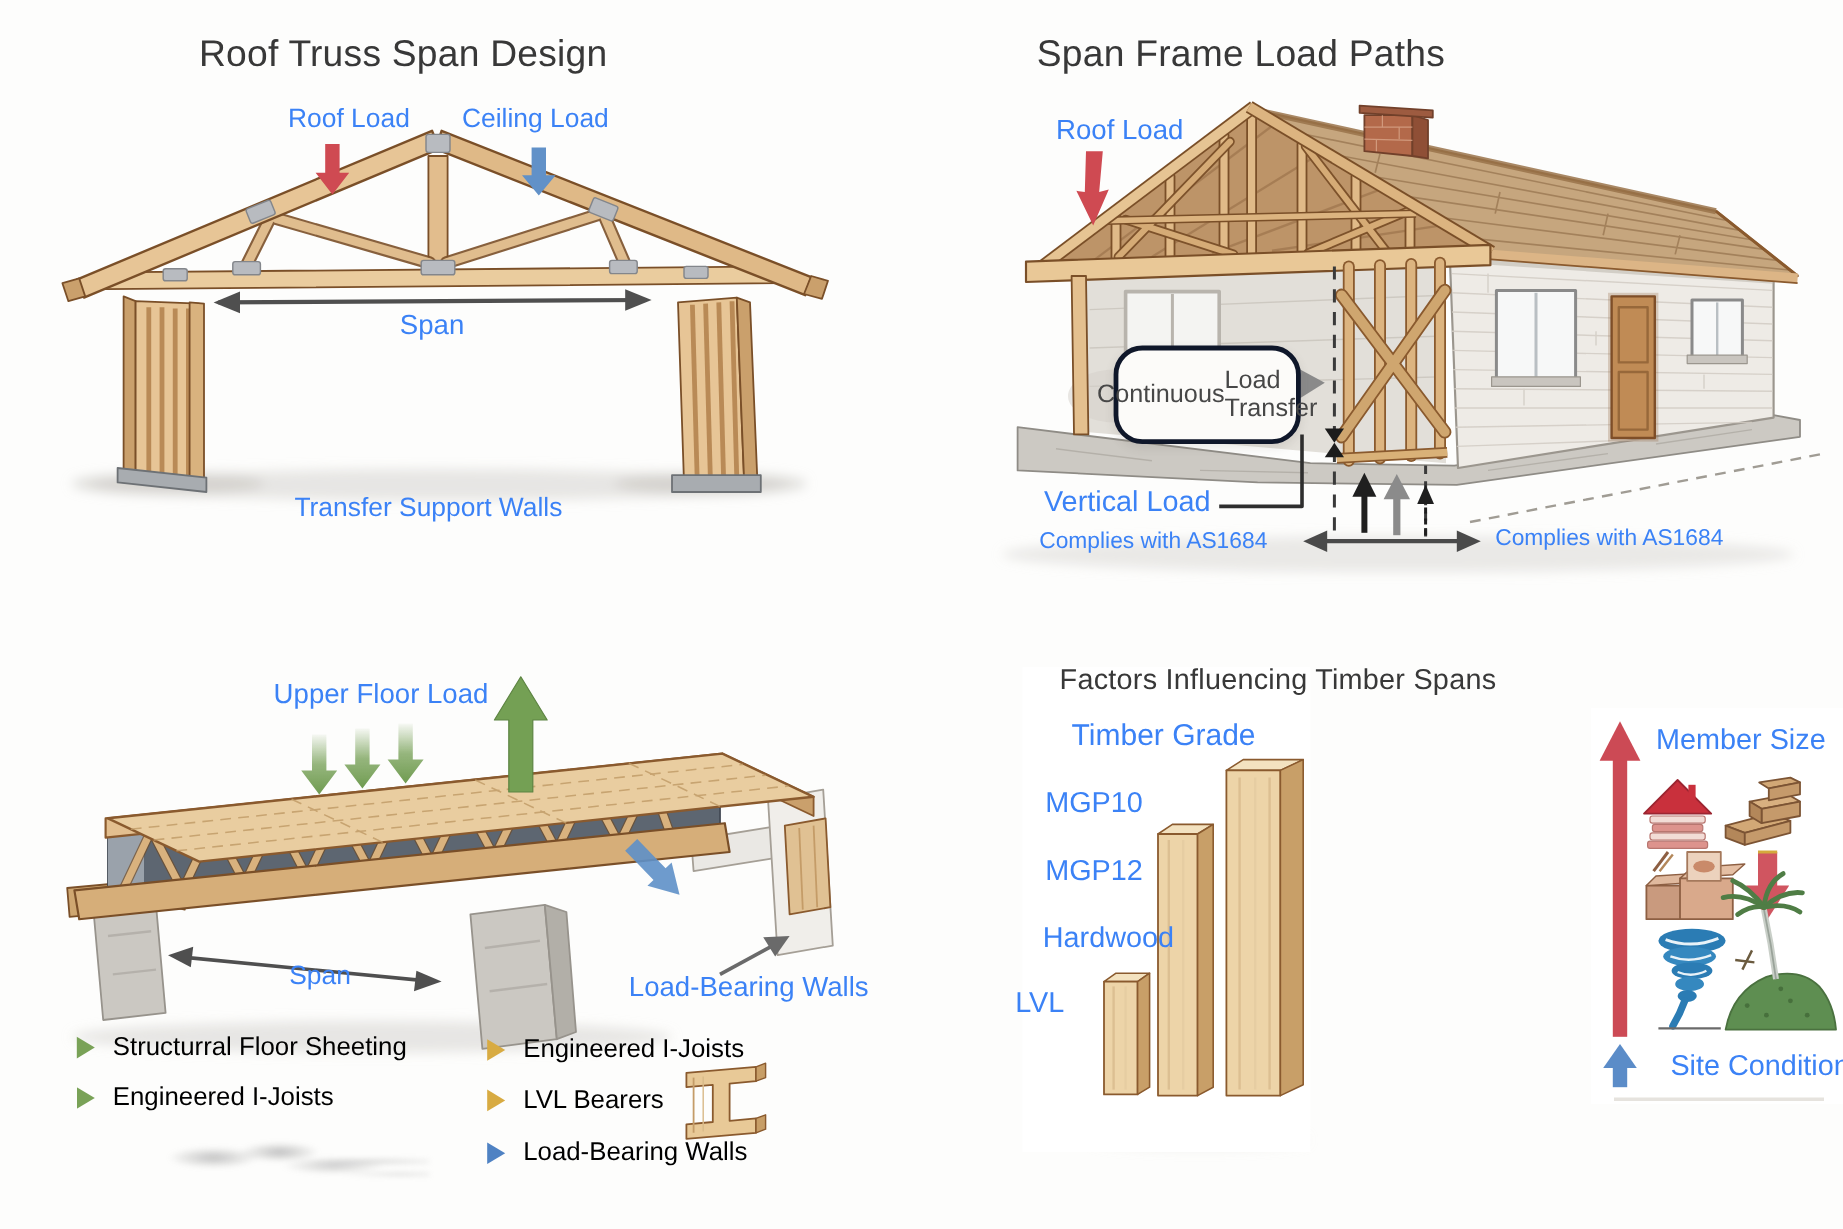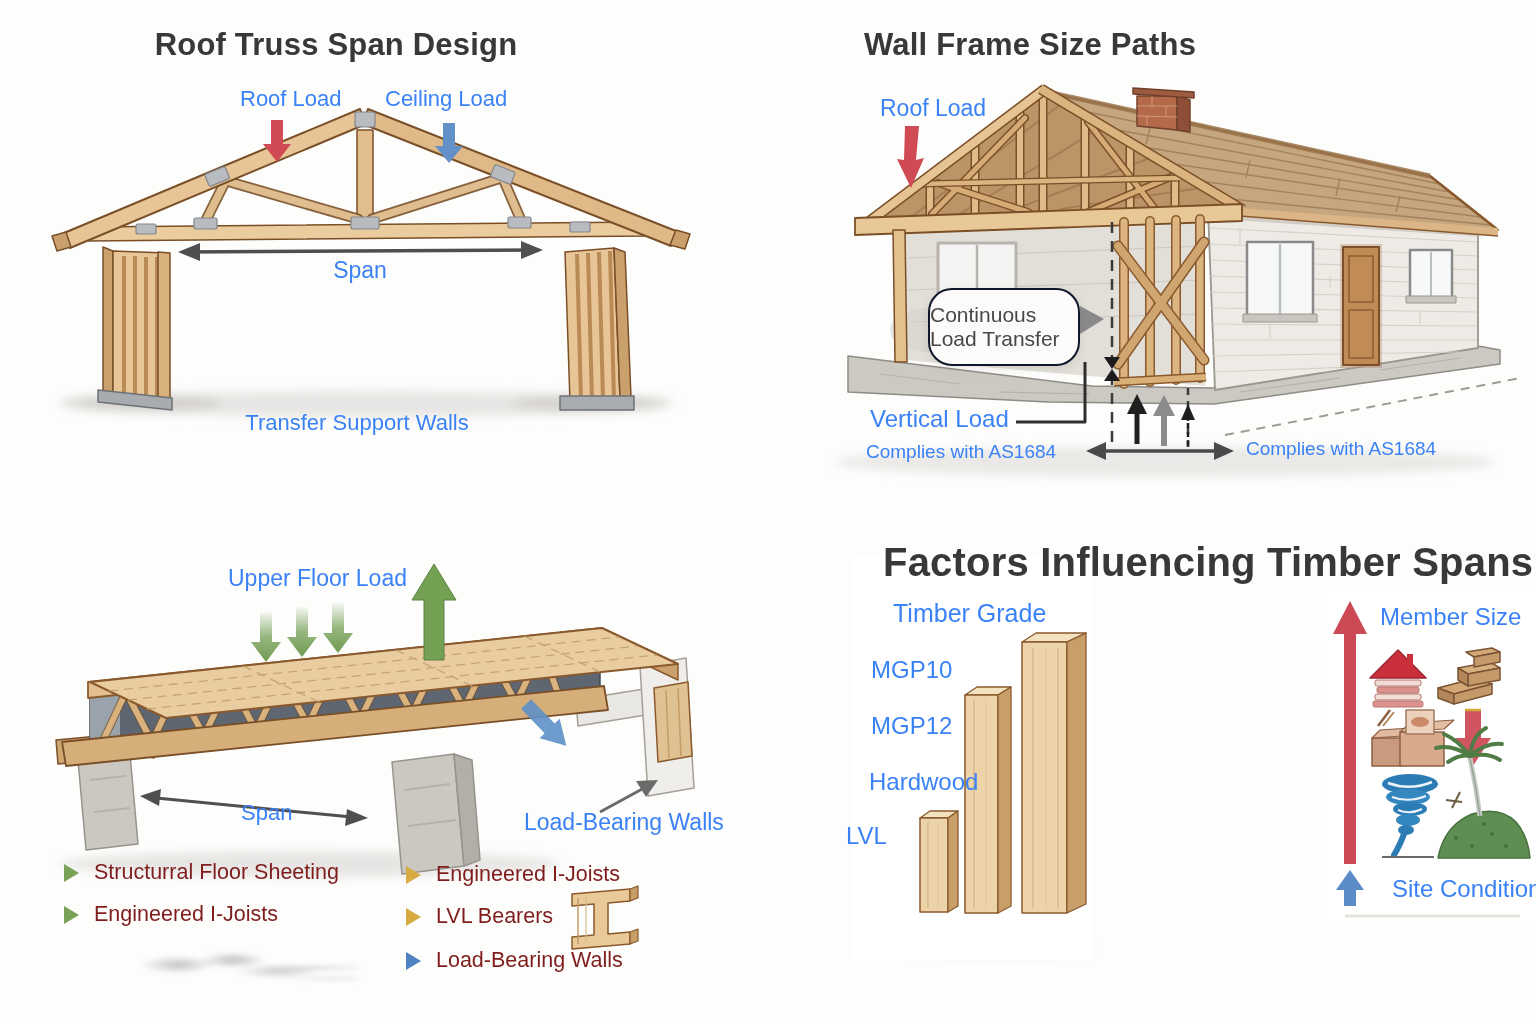--- a/index.html
+++ b/index.html
@@ -1,27 +1,27 @@
 <!DOCTYPE html>
 <html><head>
 <meta charset="utf-8">
 <style>
   html,body{margin:0;padding:0;background:#f4f3f1}
   .canvas{position:relative;width:1536px;height:1024px;background:#fdfdfc;overflow:hidden;
           font-family:"Liberation Sans",sans-serif}
   svg.art{position:absolute;left:0;top:0;width:1536px;height:1024px;z-index:1}
   .lbl{position:absolute;color:#3b82f6;white-space:nowrap;line-height:1.12;z-index:3}
-  .title{font-size:31px;font-weight:700;color:#383838;letter-spacing:.2px}
+  .title{font-size:31px;font-weight:400;color:#383838;letter-spacing:.2px}
   .c{transform:translateX(-50%)}
   .t25{font-size:25px}.t24{font-size:24px}.t23{font-size:23px}.t22{font-size:22px}.t19{font-size:19px}
-  .bubble{position:absolute;z-index:3;background:#fcfbf9;border:2px solid #0f172a;border-radius:24px;
-          display:flex;flex-direction:column;justify-content:center;
+  .bubble{position:absolute;z-index:3;background:#fcfbf9;border:4px solid #0f172a;border-radius:24px;
+          display:flex;flex-direction:row;align-items:center;justify-content:center;
           font-size:21px;color:#474747;box-shadow:0 3px 8px rgba(90,85,75,.12)}
   .legend-row{position:absolute;z-index:3;display:flex;align-items:center;gap:15px;
-              font-size:21.5px;color:#7f1d1d;white-space:nowrap}
+              font-size:21.5px;color:#000000;white-space:nowrap}
   .tri{width:0;height:0;border-top:9px solid transparent;border-bottom:9px solid transparent;
        border-left:15px solid #79a257;flex:0 0 auto}
   .tri.gold{border-left-color:#d8ab42}
   .tri.blue{border-left-color:#4f82c3}
   .smudge{position:absolute;z-index:2;left:108px;top:944px;width:250px;height:46px;filter:blur(2px);
     background:
       radial-gradient(ellipse 55px 13px at 28% 45%, rgba(125,125,125,.45), transparent 70%),
       radial-gradient(ellipse 48px 12px at 50% 35%, rgba(110,110,110,.42), transparent 70%),
       radial-gradient(ellipse 62px 10px at 68% 60%, rgba(135,135,135,.38), transparent 70%),
       radial-gradient(ellipse 95px 5px at 82% 52%, rgba(150,150,150,.32), transparent 72%),
@@ -474,21 +474,21 @@
     </g>
   </g>
 </svg>
 
 <div class="lbl title c" style="left:336px;top:28px">Roof Truss Span Design</div>
 <div class="lbl t22" style="left:240px;top:87px">Roof Load</div>
 <div class="lbl t22" style="left:385px;top:87px">Ceiling Load</div>
 <div class="lbl t23 c" style="left:360px;top:258px">Span</div>
 <div class="lbl t22 c" style="left:357px;top:411px">Transfer Support Walls</div>
 
-<div class="lbl title" style="left:864px;top:28px">Wall Frame Size Paths</div>
+<div class="lbl title" style="left:864px;top:28px">Span Frame Load Paths</div>
 <div class="lbl t23" style="left:880px;top:96px">Roof Load</div>
 <div class="bubble" style="left:928px;top:288px;width:148px;height:74px">
   <div>Continuous</div>
   <div>Load Transfer</div>
 </div>
 <div class="lbl t24" style="left:870px;top:406px">Vertical Load</div>
 <div class="lbl t19" style="left:866px;top:441px">Complies with AS1684</div>
 <div class="lbl t19" style="left:1246px;top:438px">Complies with AS1684</div>
 
 <div class="lbl t23" style="left:228px;top:566px">Upper Floor Load</div>
@@ -510,21 +510,21 @@
 <div class="legend-row" style="left:406px;top:904px">
   <span class="tri gold"></span>
   <span>LVL Bearers</span>
 </div>
 <div class="legend-row" style="left:406px;top:948px">
   <span class="tri blue"></span>
   <span>Load-Bearing Walls</span>
 </div>
 <div class="smudge"></div>
 
-<div class="lbl title" style="left:883px;top:540px;font-size:40px">Factors Influencing Timber Spans</div>
+<div class="lbl title" style="left:883px;top:554px;font-size:24px">Factors Influencing Timber Spans</div>
 <div class="lbl t25" style="left:893px;top:599px">Timber Grade</div>
 <div class="lbl t24" style="left:871px;top:657px">MGP10</div>
 <div class="lbl t24" style="left:871px;top:713px">MGP12</div>
 <div class="lbl t24" style="left:869px;top:769px">Hardwood</div>
 <div class="lbl t24" style="left:846px;top:823px">LVL</div>
 <div class="lbl t24" style="left:1380px;top:604px">Member Size</div>
 <div class="lbl t24" style="left:1392px;top:876px">Site Conditions</div>
 
 </div>
 

